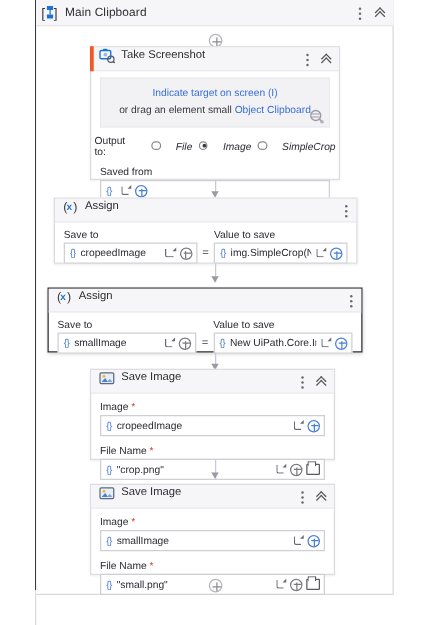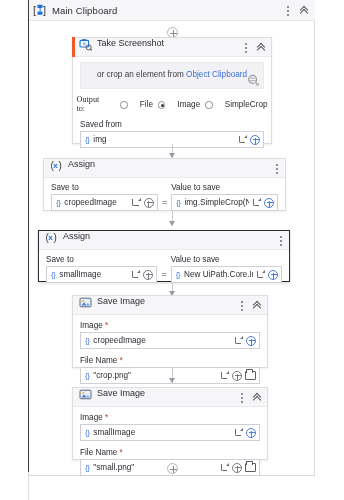--- a/index.html
+++ b/index.html
@@ -156,22 +156,22 @@
   .picker-ic {
     position: absolute; right: 3px; bottom: 1px;
     width: 13px; height: 13px;
   }
 
   
   .radio-row {
     display: flex; align-items: center; justify-content: center;
     gap: 5px; margin-top: 6px; font-size: 8.2px; color: #2b2b33;
   }
-  .radio-label { margin-right: 16px; font-family: Liberation Serif, serif; }
-  .radio-opt { display: flex; align-items: flex-end; gap: 12px; }
+  .radio-label { margin-right: 16px; }
+  .radio-opt { display: flex; align-items: flex-start; gap: 12px; font-style: italic; }
   .radio {
     width: 7.5px; height: 7.5px; border-radius: 50%;
     border: 1px solid #8b8b93; background: #fff; position: relative;
     flex: 0 0 auto;
   }
   .radio.on::after {
     content: ""; position: absolute; left: 1.7px; top: 1.7px;
     width: 3.2px; height: 3.2px; border-radius: 50%; background: #3a3a42;
   }
 
@@ -298,22 +298,23 @@
             <i></i>
             <i></i>
             <i></i>
           </span>
         <span class="chev"></span>
       </span>
     </div>
     <div class="card-body">
 
       <div class="indicate">
+        <div class="ind-line1">Indicate target on screen (I)</div>
         <div class="ind-line2">
-          <span>or crop an element from </span><span class="ind-link">Object Clipboard</span>
+          <span>or drag an element small </span><span class="ind-link">Object Clipboard</span>
         </div>
         <span class="picker-ic">
           <svg width="13" height="13" viewBox="0 0 13 13">
             <circle cx="5.6" cy="5.4" r="4" fill="none" stroke="#9a9aa2" stroke-width="1.1"></circle>
             <line x1="2.4" y1="4.2" x2="8.8" y2="4.2" stroke="#9a9aa2" stroke-width=".8"></line>
             <line x1="2.4" y1="6.6" x2="8.8" y2="6.6" stroke="#9a9aa2" stroke-width=".8"></line>
             <line x1="8.6" y1="8.4" x2="11.6" y2="11.4" stroke="#9a9aa2" stroke-width="1.3"></line>
             <circle cx="10.4" cy="10.2" r="1.5" fill="#b6b6bd"></circle>
           </svg>
         </span>
@@ -331,21 +332,20 @@
         </span>
         <span class="radio-opt">
           <span class="radio"></span>
           <span>SimpleCrop</span>
         </span>
       </div>
 
       <div class="fld-label">Saved from</div>
       <div class="field">
         <span class="braces">{}</span>
-        <span class="fld-val">img</span>
         <span class="fld-btns">
           <span class="ic-expand"></span>
           <span class="ic-plus-circ"></span>
         </span>
       </div>
     </div>
   </div>
 
   <div class="conn" style="left:172px; top:144px; height:14px;"></div>
   <div class="arrow-head" style="left:169px; top:153px;"></div>

